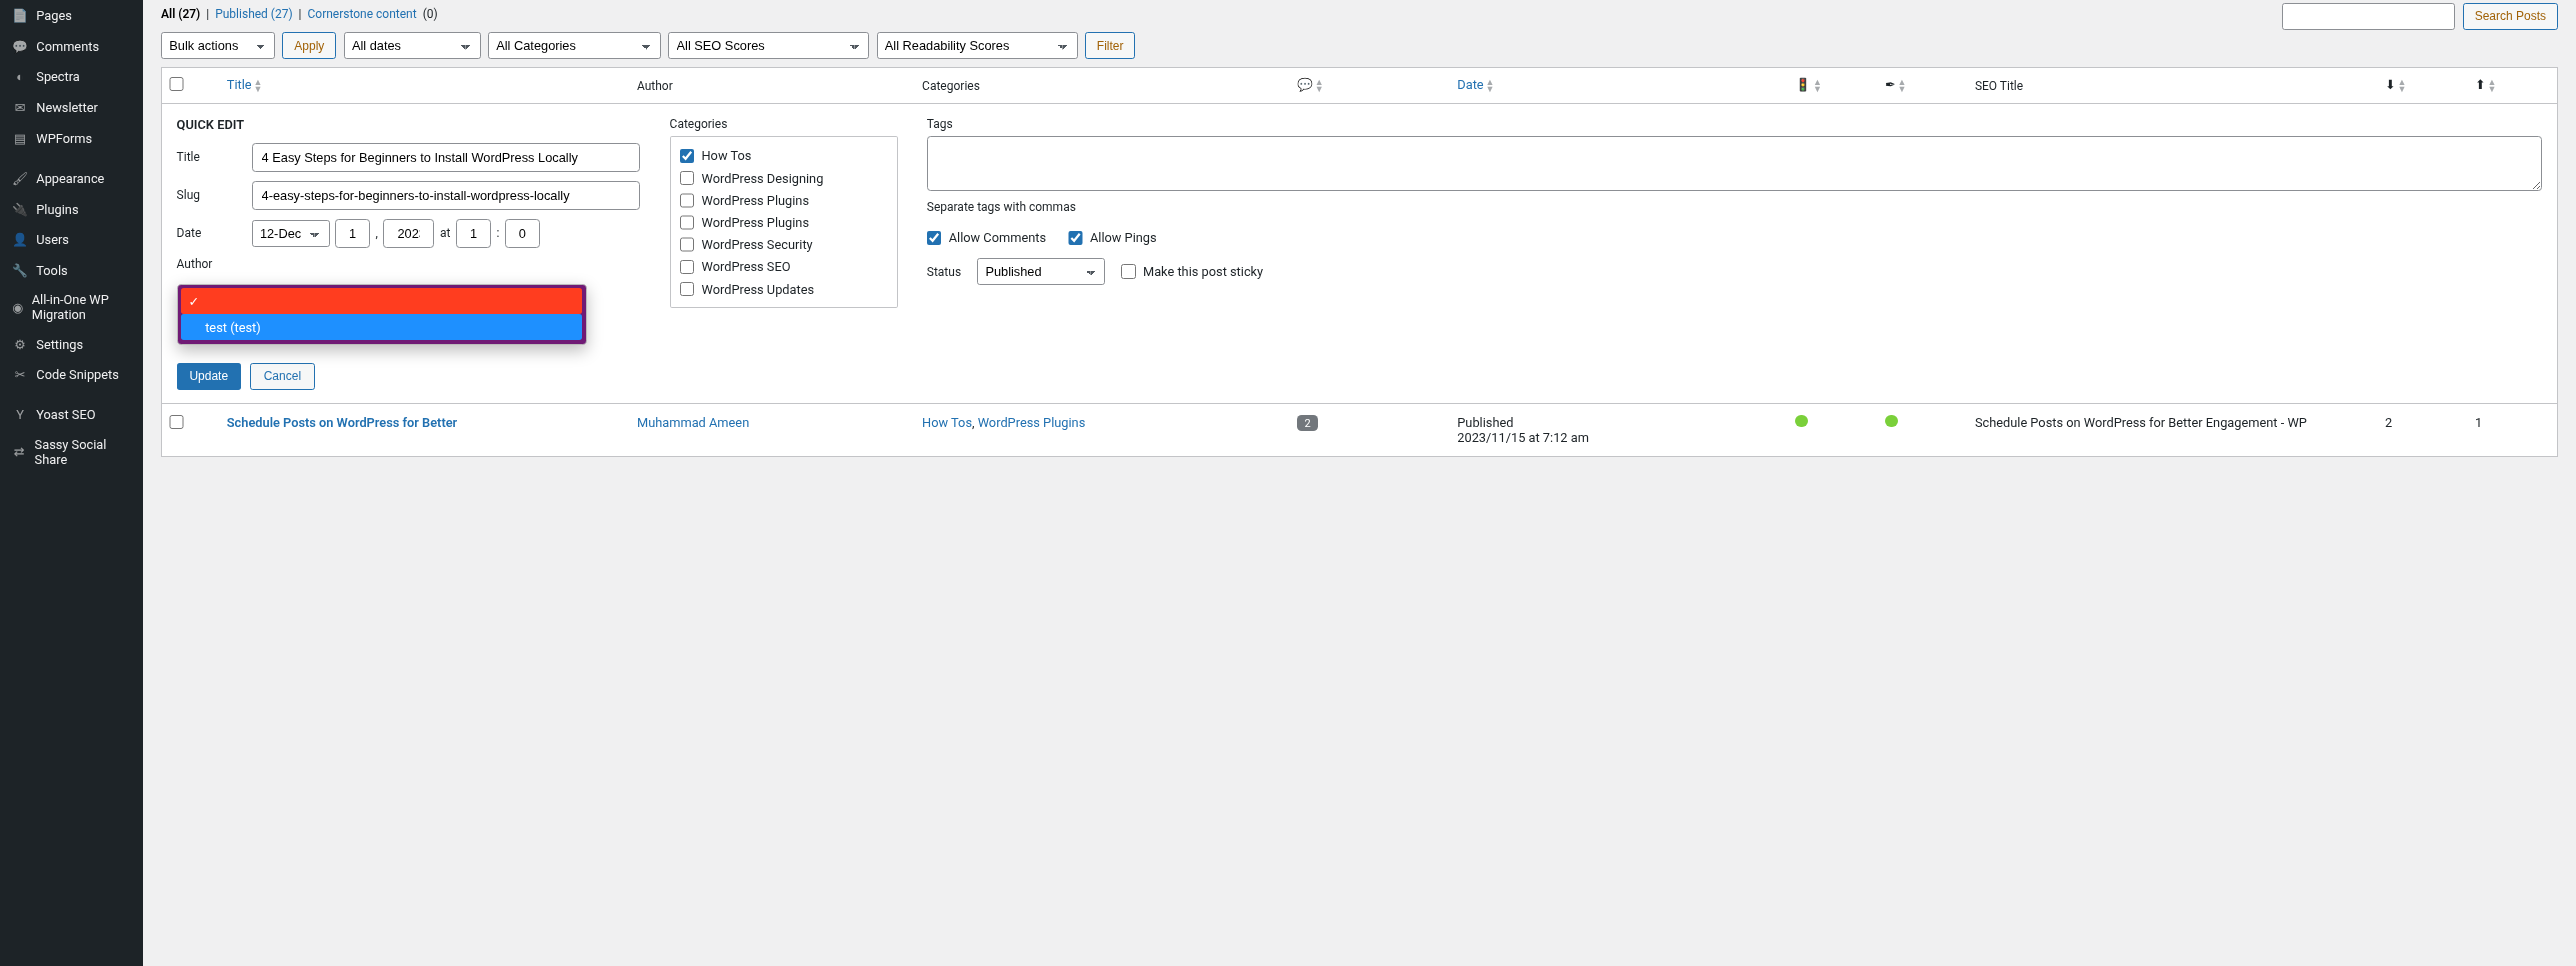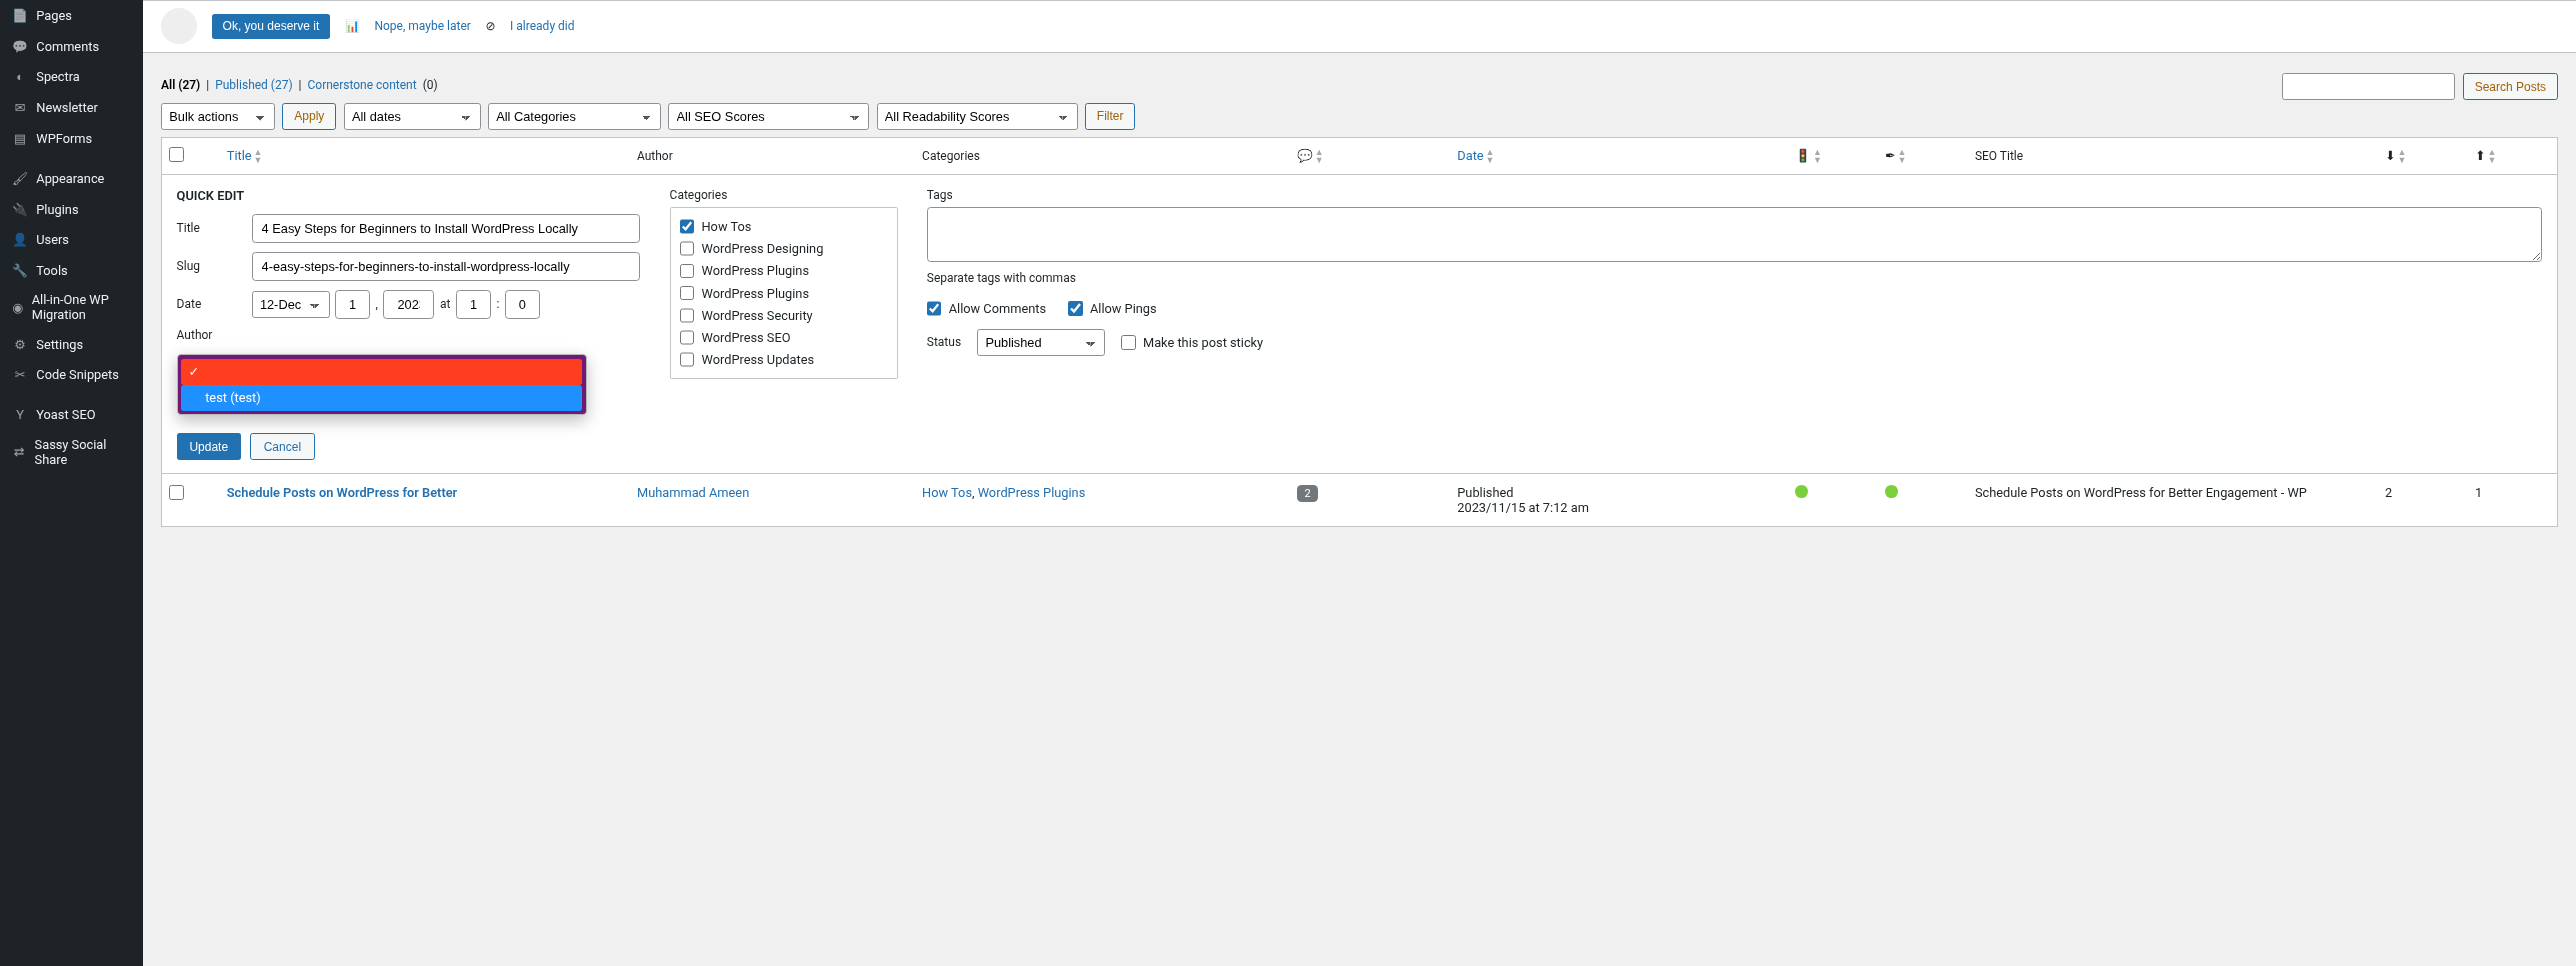--- a/index.html
+++ b/index.html
@@ -135,28 +135,20 @@
         <span>Yoast SEO</span>
       </div>
     <div class="sidebar-item">
         <span class="icon-slot">⇄</span>
         <span>Sassy Social Share</span>
       </div>
   </nav>
 
   <div class="main">
 
-    <div class="notice-bar" style="justify-content:flex-start">
-      <div class="circle-img"></div>
-      <button class="btn-primary-small">Ok, you deserve it</button>
-      <span>📊</span>
-      <span class="notice-link">Nope, maybe later</span>
-      <span>⊘</span>
-      <span class="notice-link">I already did</span>
-    </div>
 
     <div style="display:flex; align-items:center; justify-content:space-between;">
       <div class="subsubsub">
         <span class="current"><span>All</span> <span>(27)</span></span>
         &nbsp;|&nbsp;
         <a><span>Published</span> <span>(27)</span></a>
         &nbsp;|&nbsp;
         <a><span>Cornerstone content</span></a> &nbsp;<span>(0)</span>
       </div>
       <div class="search-wrap">

